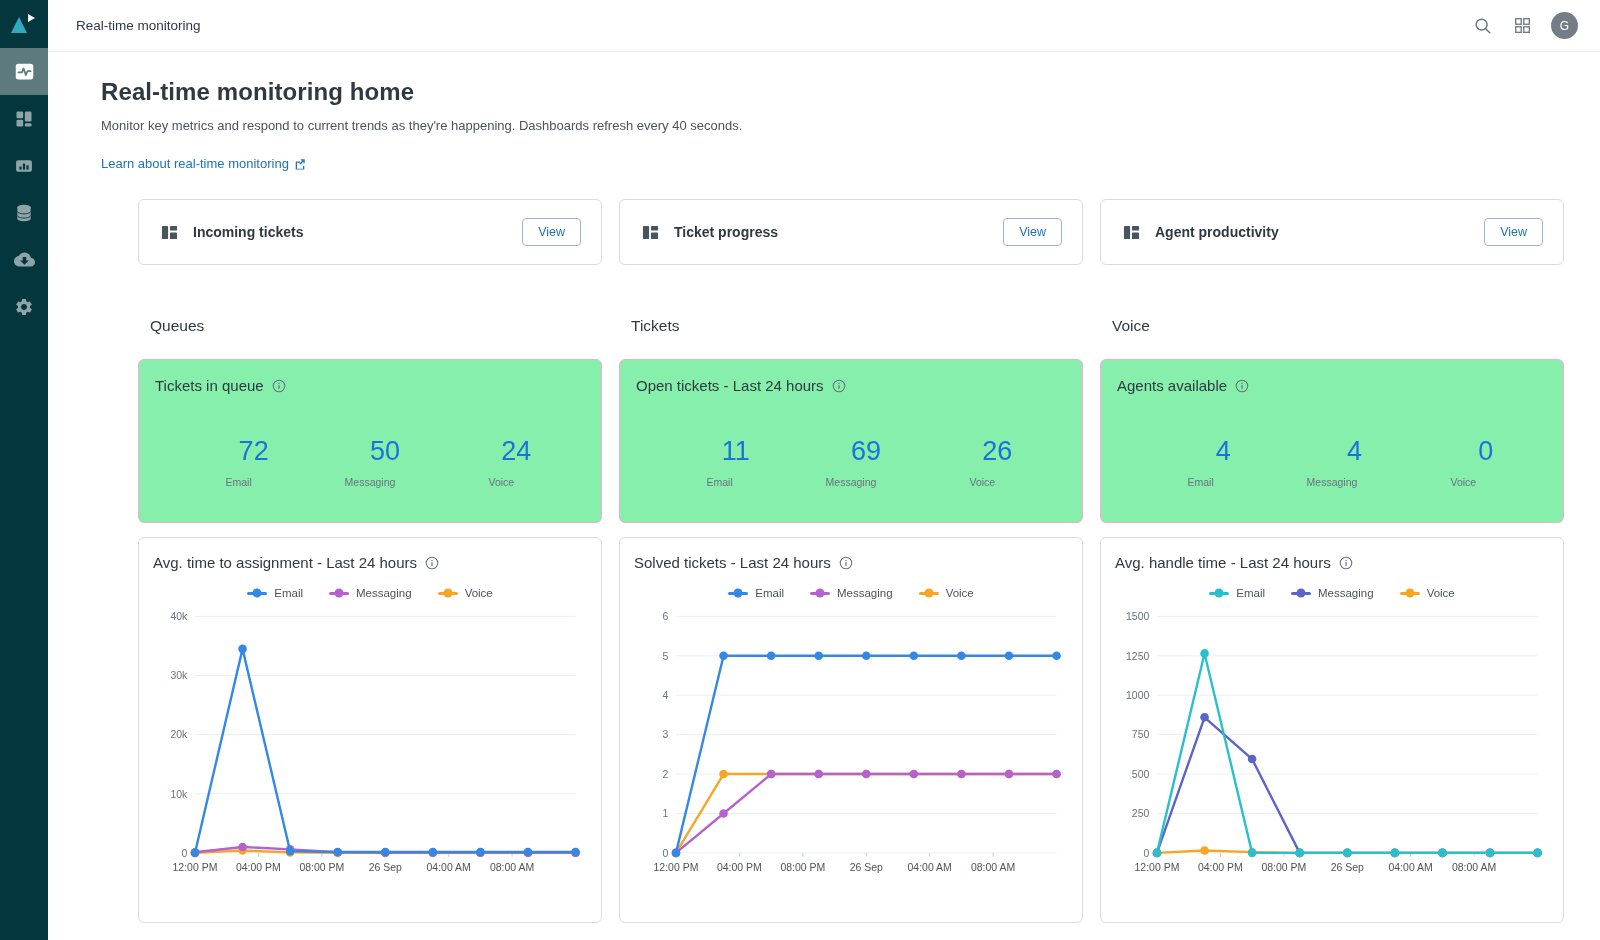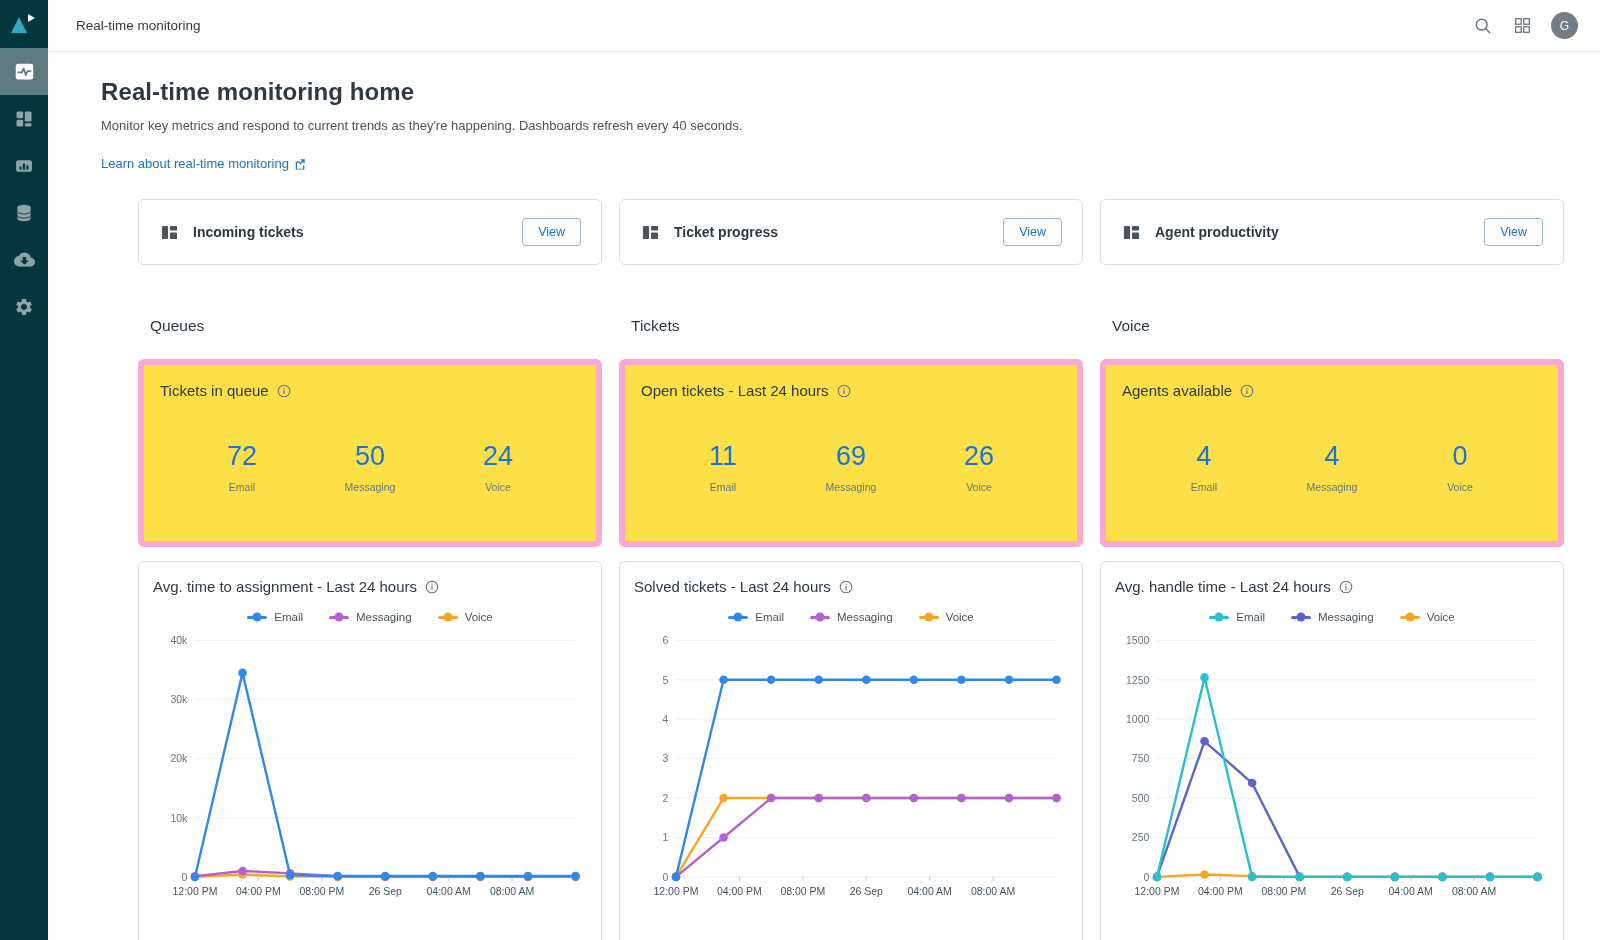--- a/index.html
+++ b/index.html
@@ -33,26 +33,26 @@
   .dash-card { border:1px solid #d8dcde; border-radius:6px; background:#fff; height:66px;
                display:flex; align-items:center; padding:0 20px 0 22px; }
   .dash-card-label { font-size:14px; font-weight:700; color:#2f3941; margin-left:15px; }
   .view-btn { margin-left:auto; background:#fff; border:1px solid #99b7d4; color:#1f73b7; font-size:12.5px;
               border-radius:4px; padding:6px 15px; cursor:pointer; font-family:inherit; }
 
   .section-row { margin-top:52px; }
   .section-title { font-size:15.5px; color:#2f3941; margin-left:12px; }
 
   .cards-row { margin-top:24px; }
-  .stat-card { border:6px solid #f9a8d4; border-radius:6px; background:#fde047; height:188px; padding:17px 16px; }
+  .stat-card { border:1px solid #f9a8d4; border-radius:6px; background:#86efac; height:164px; padding:17px 16px; }
   .card-title-row { display:flex; align-items:center; gap:8px; }
   .card-title { font-size:15px; color:#2f3941; }
   .metrics { display:flex; justify-content:space-around; margin-top:42px; padding:0 18px; }
   .metric { text-align:center; min-width:60px; }
-  .metric-value { font-size:27px; color:#1c72d8; }
+  .metric-value { font-size:27px; color:#1c72d8;text-align:right; }
   .metric-label { font-size:10.5px; color:#68737d; margin-top:9px; }
 
   .charts-row { margin-top:14px; }
   .chart-card { border:1px solid #d8dcde; border-radius:6px; background:#fff; height:386px; padding:16px 14px 8px 14px; }
   .legend { display:flex; justify-content:center; gap:26px; margin-top:16px; }
   .legend-item { display:flex; align-items:center; gap:7px; font-size:11.5px; color:#49545c; }
   .legend-marker { width:20px; height:3px; border-radius:2px; position:relative; }
   .legend-marker i { position:absolute; left:50%; top:50%; transform:translate(-50%,-50%); width:9px; height:9px; border-radius:50%; display:block; }
   .chart-svg-wrap { margin-top:4px; }
   svg text { font-family:"Liberation Sans", sans-serif; }

